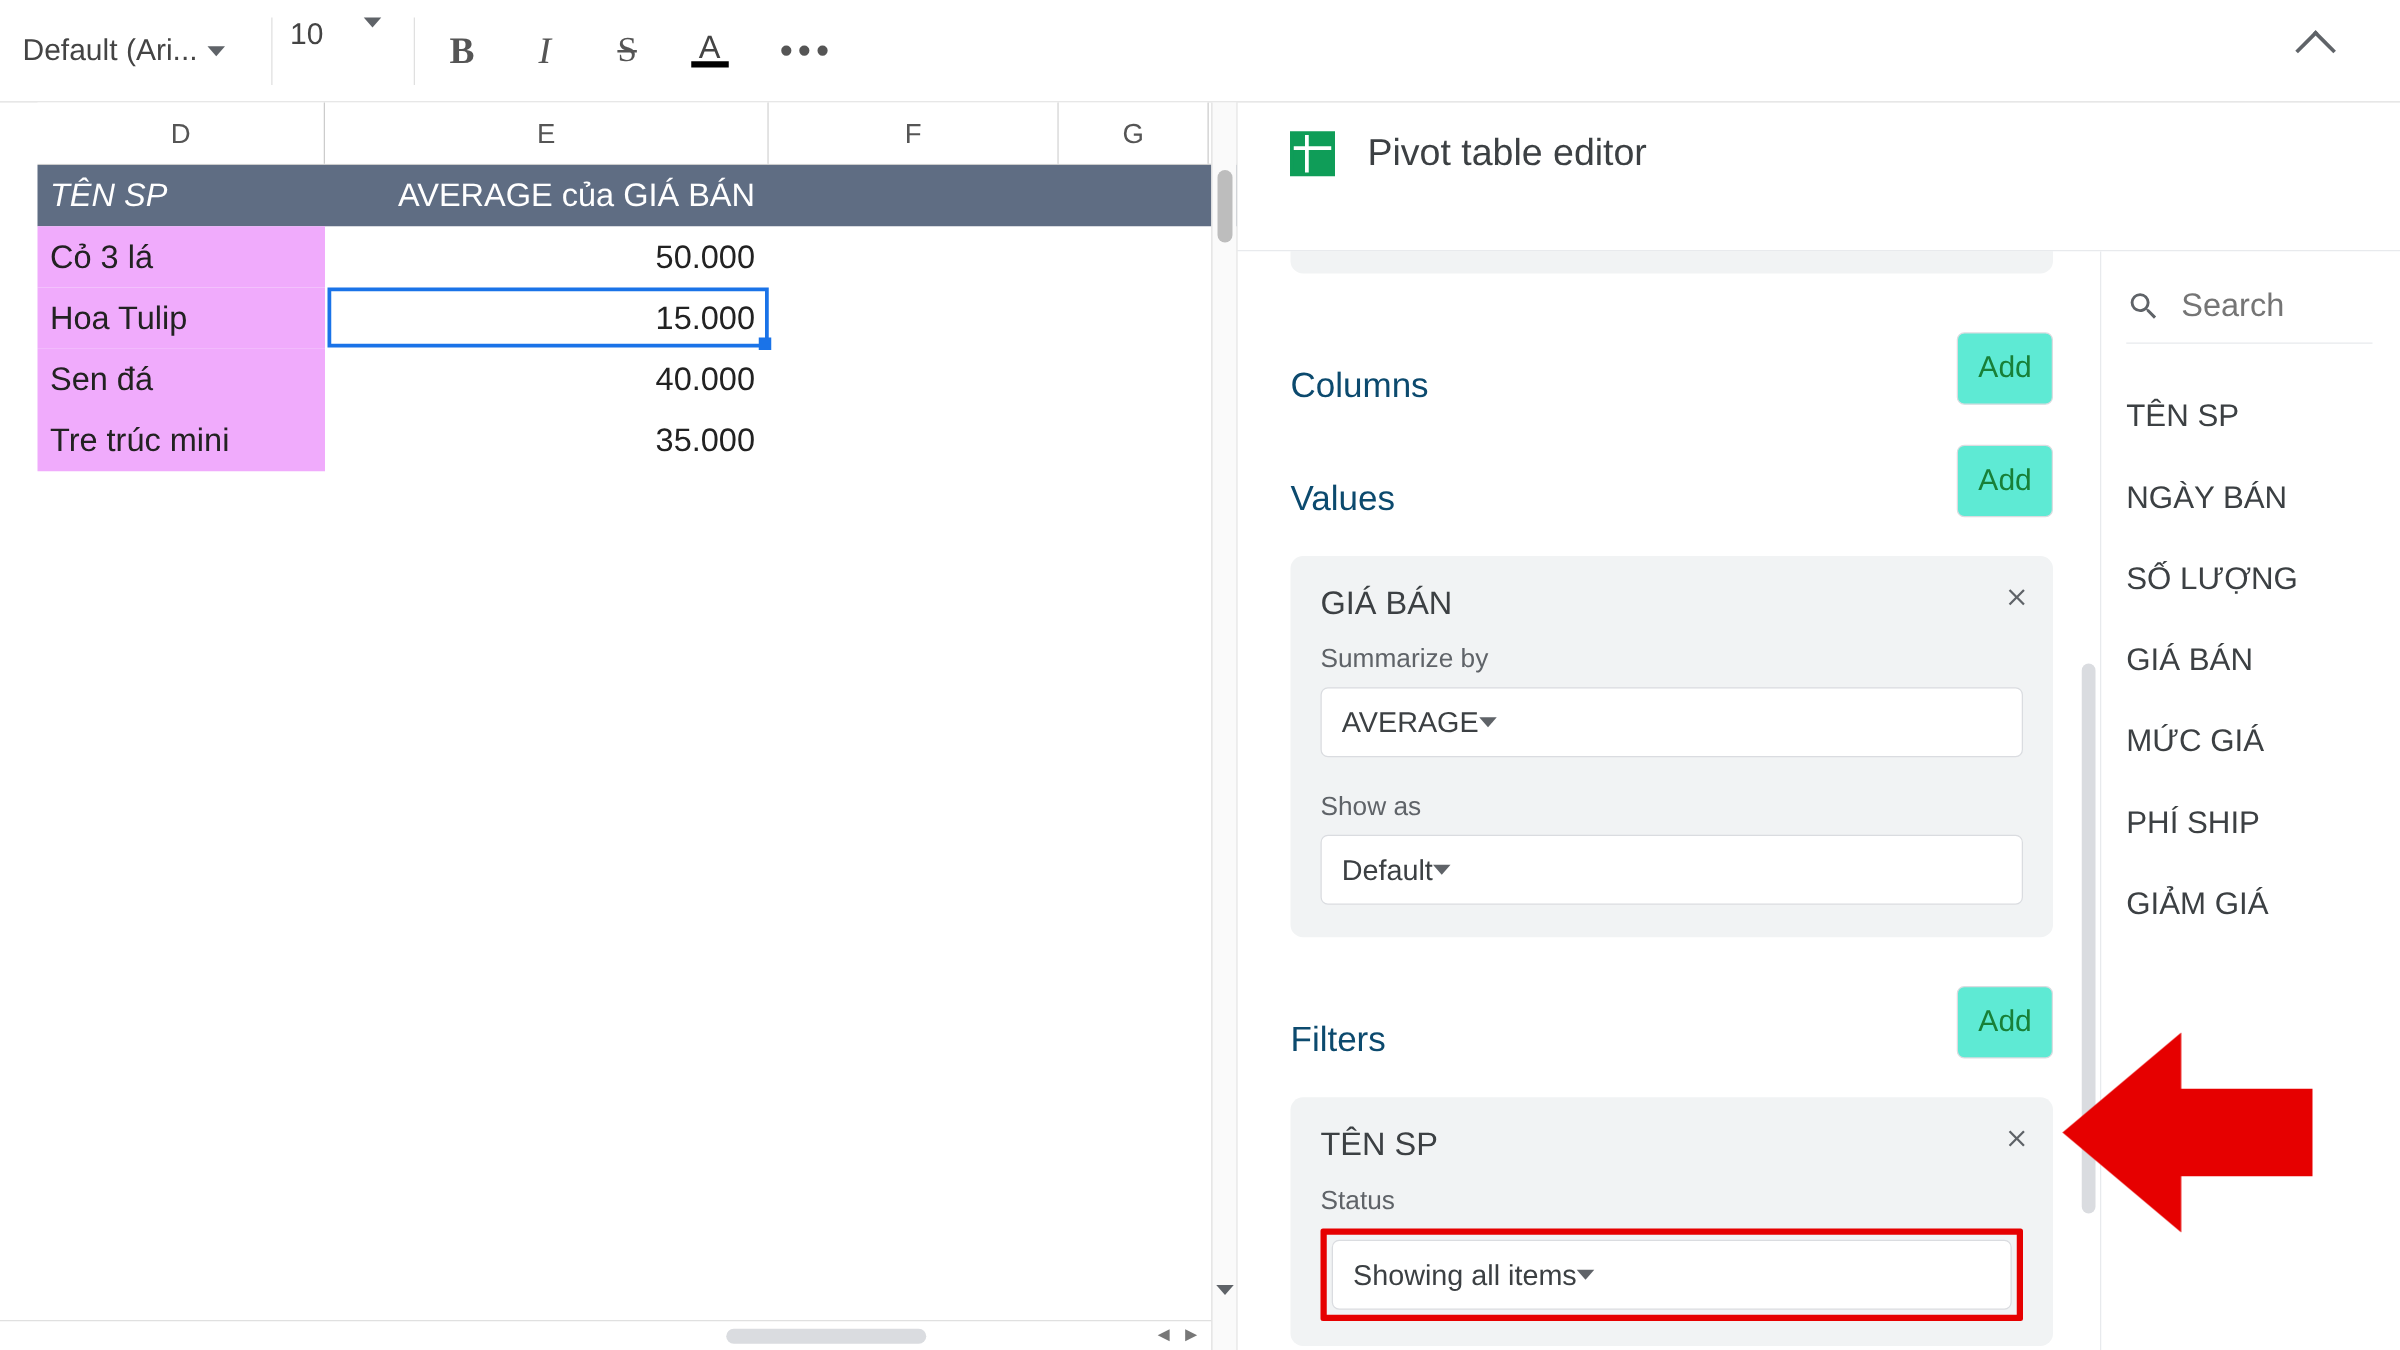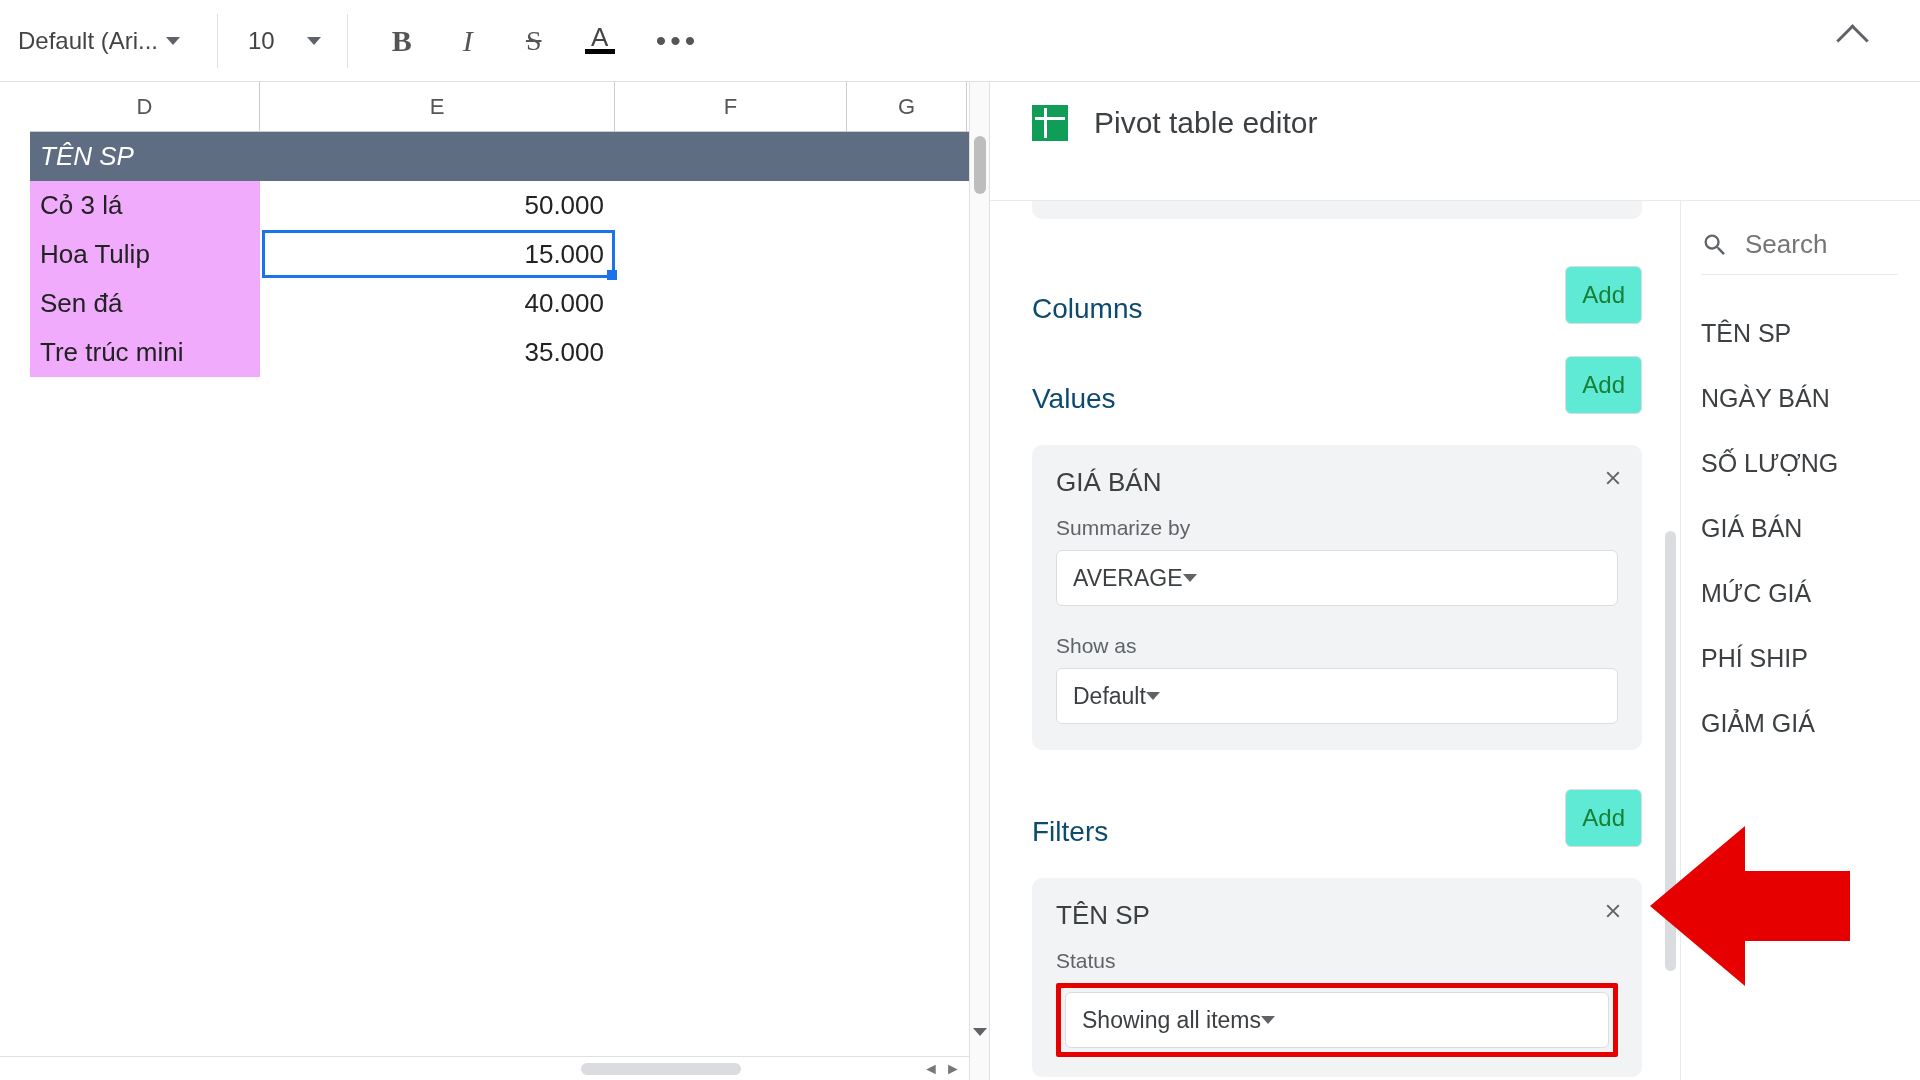--- a/index.html
+++ b/index.html
@@ -1,21 +1,21 @@
 <!DOCTYPE html>
 <html><head>
 <meta charset="utf-8">
 <style>
   * { box-sizing: border-box; margin: 0; padding: 0; }
   body { font-family: Arial, "Google Sans", sans-serif; background: #fff; width: 1920px; height: 1080px; overflow: hidden; position: relative; }
   
-  .toolbar { height: 82px; border-bottom: 1px solid #e0e0e0; display: flex; align-items: center; padding: 0 18px; gap: 16px; }
+  .toolbar { height: 82px; border-bottom: 1px solid #e0e0e0; display: flex; align-items: center; padding: 0 18px; }
   .font-select { display: flex; align-items: center; gap: 8px; border-right: 1px solid #e0e0e0; padding-right: 18px; height: 54px; cursor: pointer; min-width: 200px; }
   .font-label { font-size: 24px; color: #444; }
-  .size-select { display: flex; align-items: center; gap: 32px; border-right: 1px solid #e0e0e0; padding: 0 26px 0 14px; height: 54px; cursor: pointer; }
+  .size-select { display: flex; gap: 32px; border-right: 1px solid #e0e0e0; padding: 0 26px 0 14px; height: 54px; cursor: pointer; }
   .size-label { font-size: 24px; color: #444; }
   .fmt-group { display: flex; align-items: center; gap: 18px; padding-left: 14px; }
   .fmt-btn { width: 48px; height: 48px; display: flex; align-items: center; justify-content: center; cursor: pointer; color: #555; border-radius: 4px; }
   .bold { font-weight: 700; font-size: 30px; font-family: "Times New Roman", serif; }
   .italic { font-style: italic; font-size: 30px; font-family: "Times New Roman", serif; }
   .strike { text-decoration: line-through; font-size: 28px; font-family: "Times New Roman", serif; }
   .textcolor-wrap { display: flex; flex-direction: column; align-items: center; cursor: pointer; }
   .textcolor-A { font-size: 26px; line-height: 18px; color: #444; }
   .textcolor-bar { width: 30px; height: 5px; background: #000; margin-top: 3px; }
   .dots { font-size: 30px; letter-spacing: 4px; color: #555; cursor: pointer; padding-left: 14px; }
@@ -116,20 +116,21 @@
   <div class="sheet-area">
     <div class="col-headers">
       <div class="col-h col-d">D</div>
       <div class="col-h col-e">E</div>
       <div class="col-h col-f">F</div>
       <div class="col-h col-g">G</div>
     </div>
     <div class="grid-body">
       <div class="row hdr-row">
         <div class="cell cell-d">TÊN SP</div>
+        <div class="cell cell-e">AVERAGE của GIÁ BÁN</div>
       </div>
       <div class="row data-row">
         <div class="cell cell-d">Cỏ 3 lá</div>
         <div class="cell cell-e">50.000</div>
       </div>
       <div class="row data-row">
         <div class="cell cell-d">Hoa Tulip</div>
         <div class="cell cell-e">15.000</div>
       </div>
       <div class="row data-row">

